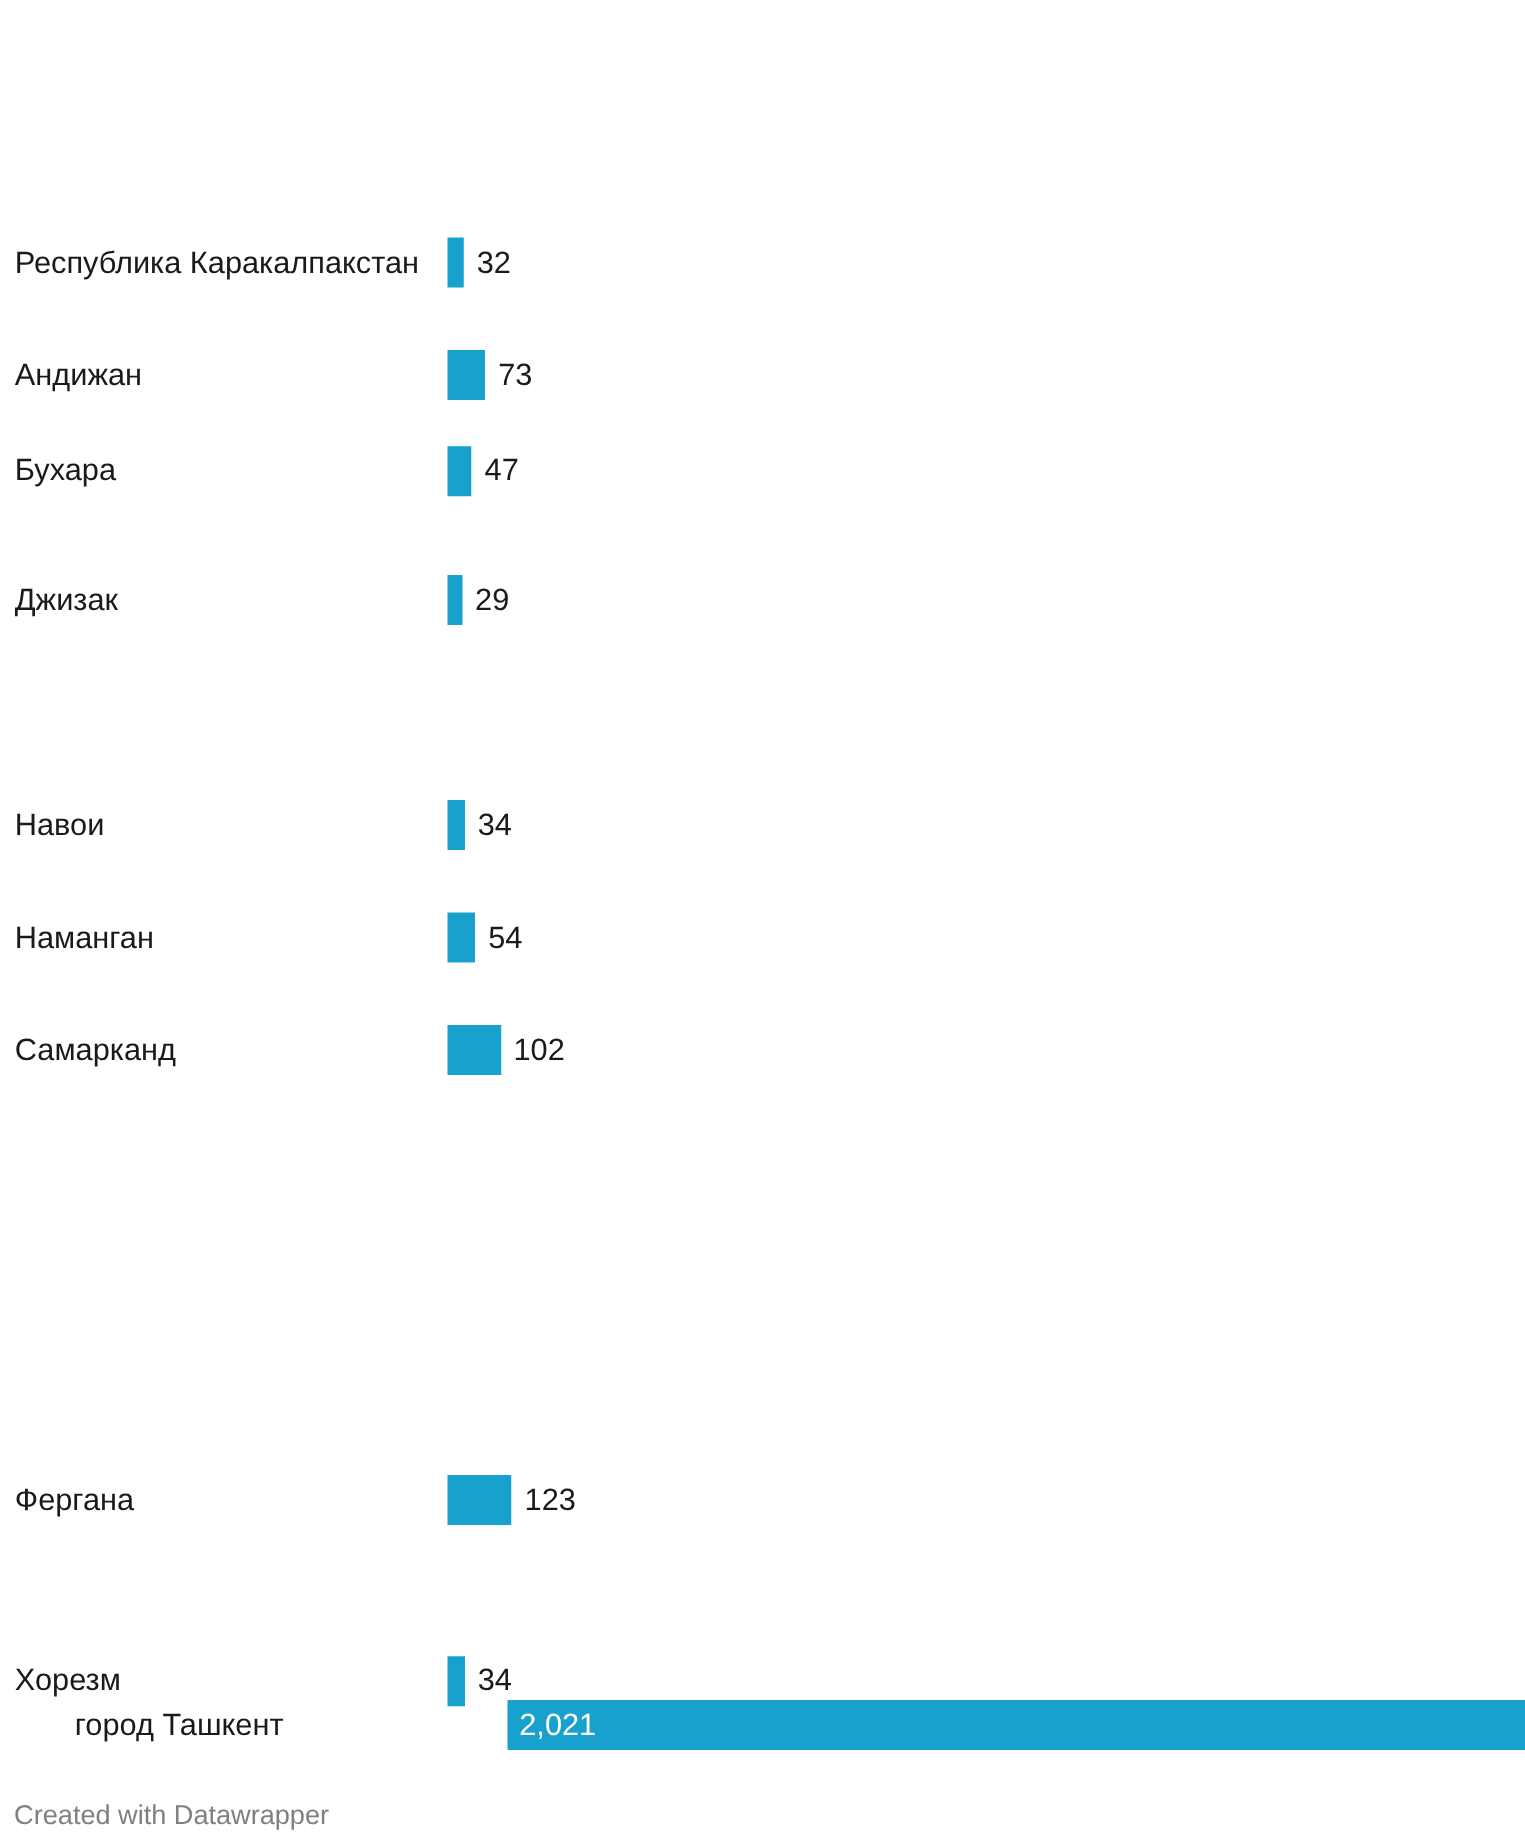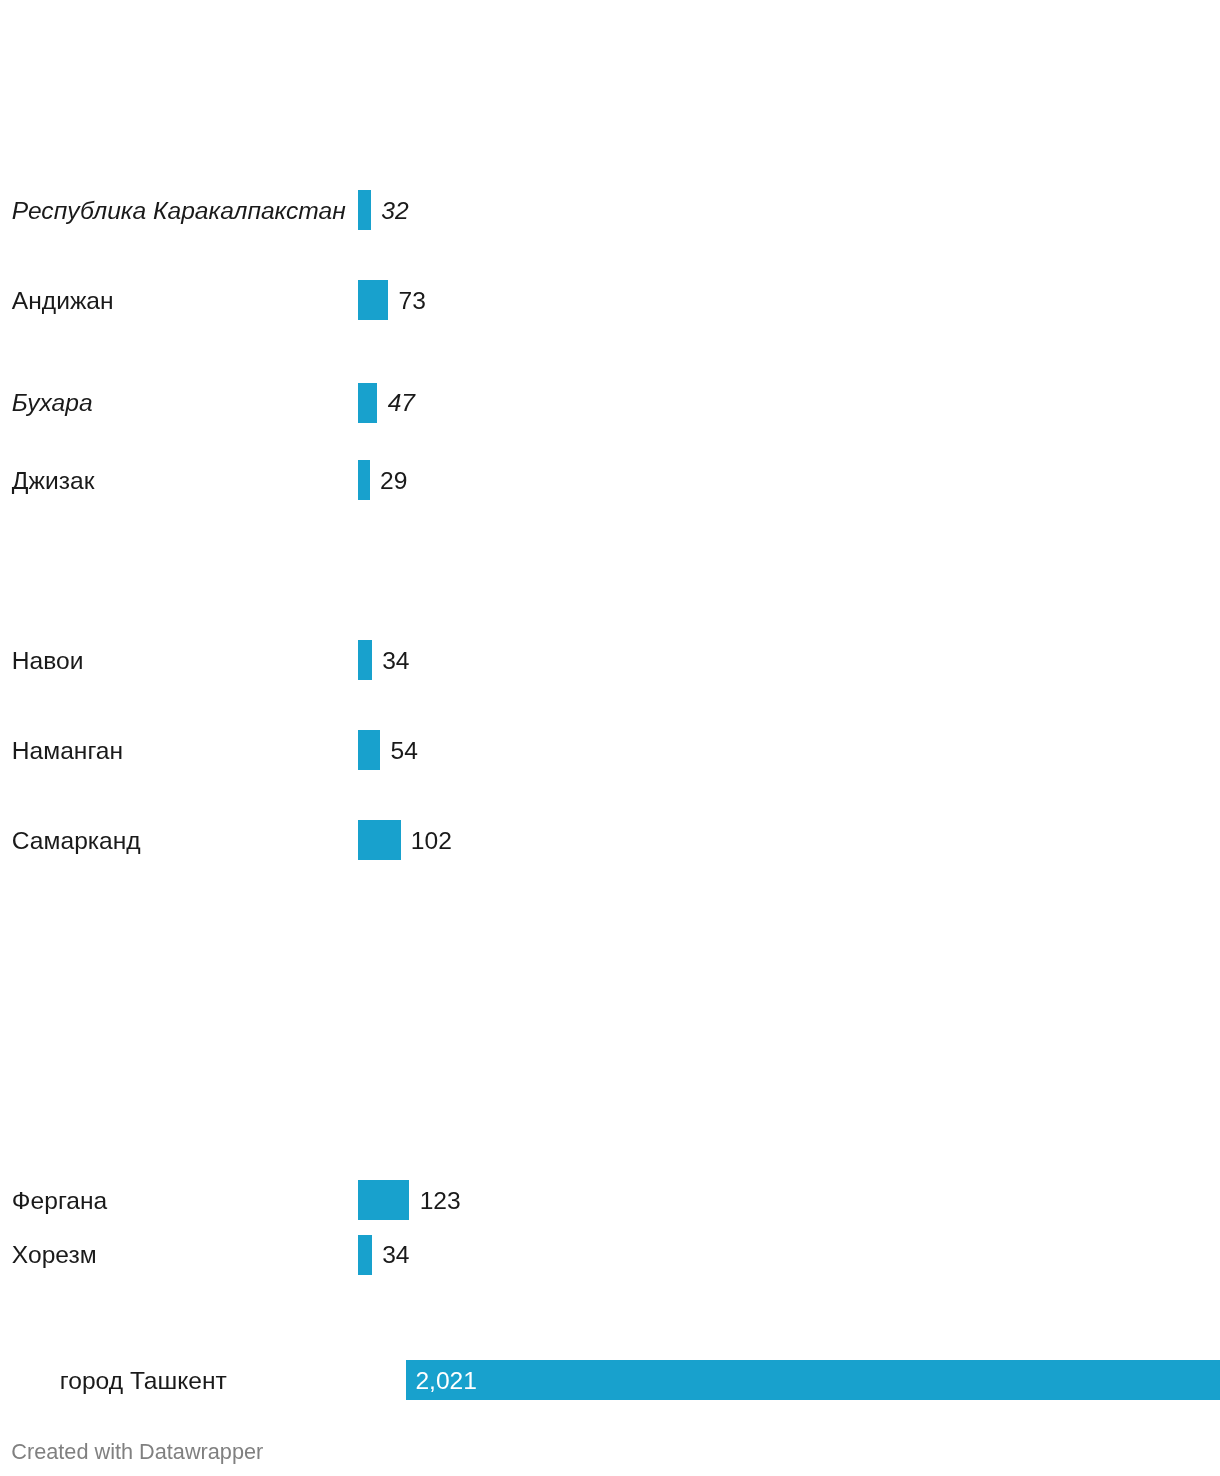--- a/index.html
+++ b/index.html
@@ -52,31 +52,31 @@
     line-height: 0;
     color: #808080;
     white-space: nowrap;
   }
 </style>
 </head>
 <body>
 
 <div id="chart-root">
   <div class="plot-area" id="plot-area">
-    <div class="bar-row" style="top: 190.2px; height: 39.5px; font-style: italic;">
+    <div class="bar-row" style="top: 190.2px; height: 39.5px;">
       <div class="bar-label" style="top: 20.43px; left: 11.84px; color: rgb(26, 26, 26);">Республика Каракалпакстан</div>
       <div class="bar" style="left: 357.7px; width: 13.4586px; height: 39.5px; background: rgb(24, 161, 205);"></div>
       <div class="bar-value" style="top: 20.43px; left: 381.359px; color: rgb(26, 26, 26);">32</div>
     </div>
     <div class="bar-row" style="top: 280.2px; height: 39.5px;">
       <div class="bar-label" style="top: 20.43px; left: 11.84px; color: rgb(26, 26, 26);">Андижан</div>
       <div class="bar" style="left: 357.7px; width: 30.7023px; height: 39.5px; background: rgb(24, 161, 205);"></div>
       <div class="bar-value" style="top: 20.43px; left: 398.602px; color: rgb(26, 26, 26);">73</div>
     </div>
-    <div class="bar-row" style="top: 383px; height: 39.5px; font-style: italic;">
+    <div class="bar-row" style="top: 357px; height: 39.5px;">
       <div class="bar-label" style="top: 20.43px; left: 11.84px; color: rgb(26, 26, 26);">Бухара</div>
       <div class="bar" style="left: 357.7px; width: 19.7673px; height: 39.5px; background: rgb(24, 161, 205);"></div>
       <div class="bar-value" style="top: 20.43px; left: 387.667px; color: rgb(26, 26, 26);">47</div>
     </div>
     <div class="bar-row" style="top: 460.2px; height: 39.5px; text-align: right;">
       <div class="bar-label" style="top: 20.43px; left: 11.84px; color: rgb(26, 26, 26);">Джизак</div>
       <div class="bar" style="left: 357.7px; width: 12.1968px; height: 39.5px; background: rgb(24, 161, 205);"></div>
       <div class="bar-value" style="top: 20.43px; left: 380.097px; color: rgb(26, 26, 26);">29</div>
     </div>
     <div class="bar-row" style="top: 640.2px; height: 39.5px;">
@@ -92,21 +92,21 @@
     <div class="bar-row" style="top: 820.2px; height: 39.5px;">
       <div class="bar-label" style="top: 20.43px; left: 11.84px; color: rgb(26, 26, 26);">Самарканд</div>
       <div class="bar" style="left: 357.7px; width: 42.8992px; height: 39.5px; background: rgb(24, 161, 205);"></div>
       <div class="bar-value" style="top: 20.43px; left: 410.799px; color: rgb(26, 26, 26);">102</div>
     </div>
     <div class="bar-row" style="top: 1180.2px; height: 39.5px; text-align: right;">
       <div class="bar-label" style="top: 20.43px; left: 11.84px; color: rgb(26, 26, 26);">Фергана</div>
       <div class="bar" style="left: 357.7px; width: 51.7313px; height: 39.5px; background: rgb(24, 161, 205);"></div>
       <div class="bar-value" style="top: 20.43px; left: 419.631px; color: rgb(26, 26, 26);">123</div>
     </div>
-    <div class="bar-row" style="top: 1235px; height: 39.5px;">
+    <div class="bar-row" style="top: 1325px; height: 39.5px;">
       <div class="bar-label" style="top: 20.43px; left: 11.84px; color: rgb(26, 26, 26);">Хорезм</div>
       <div class="bar" style="left: 357.7px; width: 14.2997px; height: 39.5px; background: rgb(24, 161, 205);"></div>
       <div class="bar-value" style="top: 20.43px; left: 382.2px; color: rgb(26, 26, 26);">34</div>
     </div>
     <div class="bar-row" style="top: 1360.2px; height: 39.5px; margin-left: 48px;">
       <div class="bar-label" style="top: 20.43px; left: 11.84px; color: rgb(26, 26, 26);">город Ташкент</div>
       <div class="bar" style="left: 357.7px; width: 849.992px; height: 39.5px; background: rgb(24, 161, 205);"></div>
       <div class="bar-value is-inside" style="top: 20.43px; left: 367.4px; color: rgb(255, 255, 255);">2,021</div>
     </div>
   </div>

